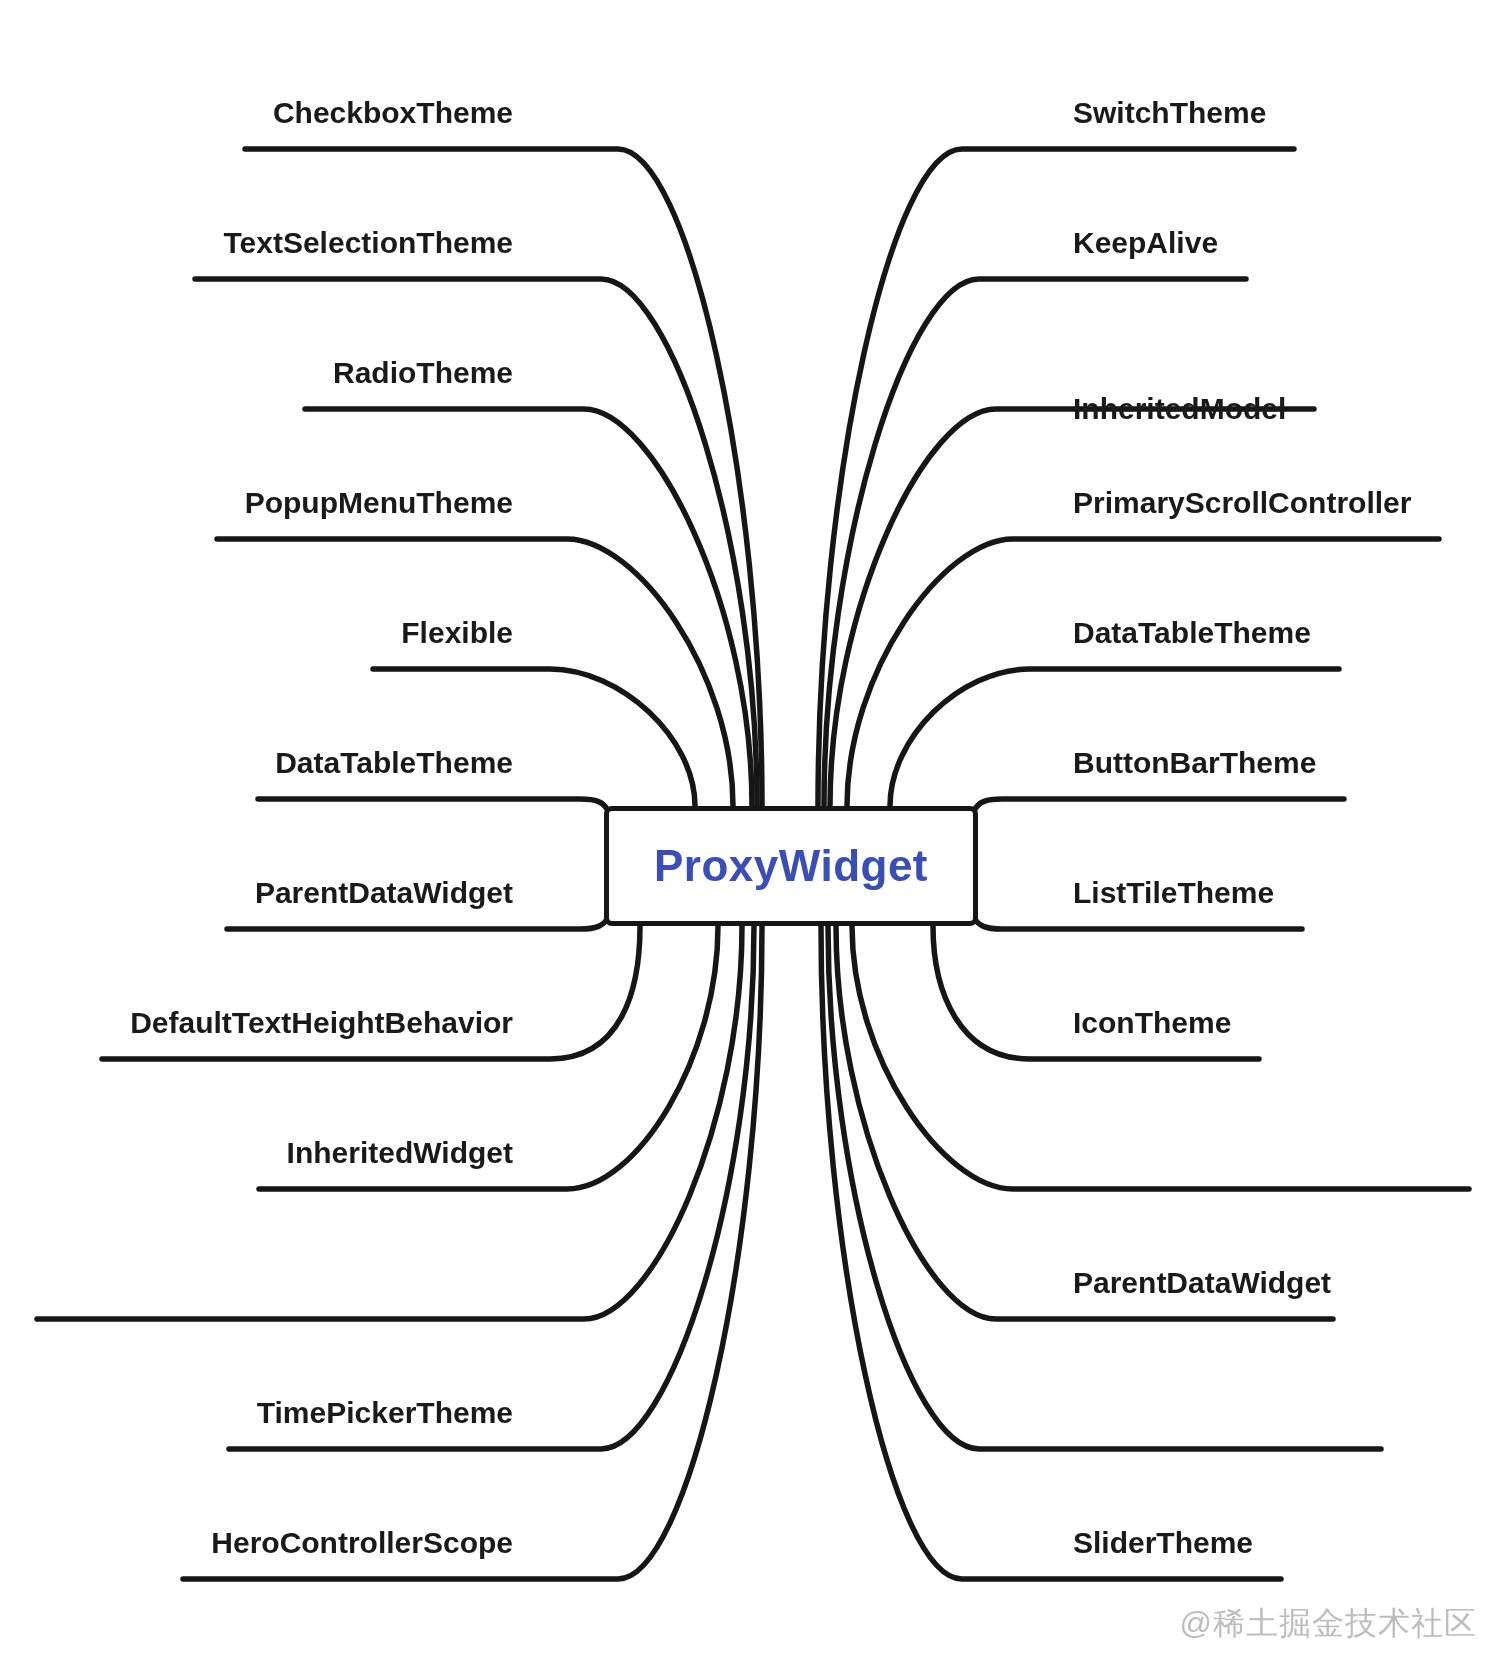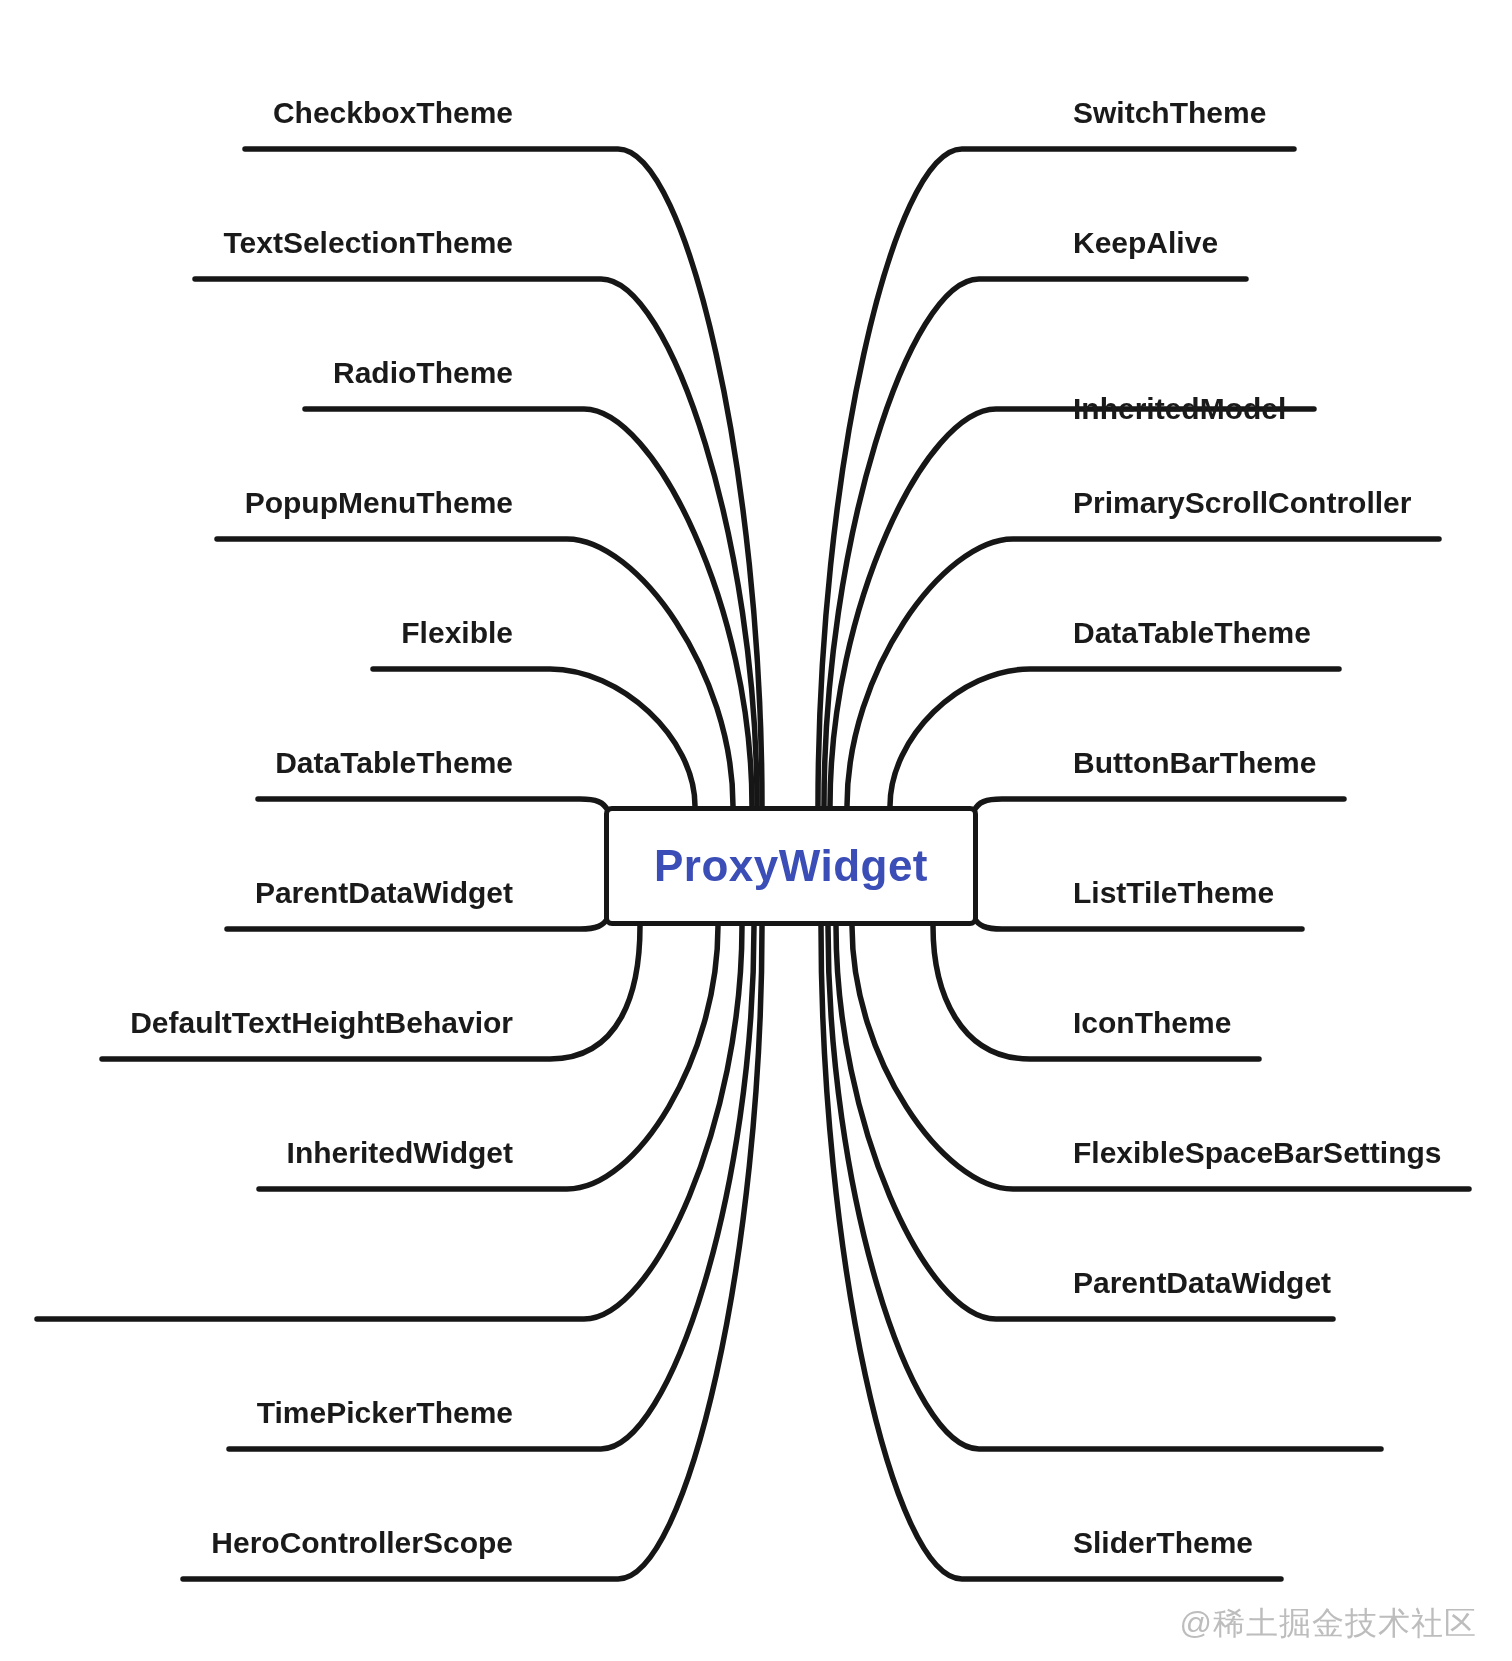--- a/index.html
+++ b/index.html
@@ -79,16 +79,15 @@
     <div class="branch-label left" style="top: 1395px; right: 999px;">TimePickerTheme</div>
     <div class="branch-label left" style="top: 1525px; right: 999px;">HeroControllerScope</div>
     <div class="branch-label right" style="top: 95px; left: 1073px;">SwitchTheme</div>
     <div class="branch-label right" style="top: 225px; left: 1073px;">KeepAlive</div>
     <div class="branch-label right" style="top: 355px; left: 1073px; margin-top: 36px;">InheritedModel</div>
     <div class="branch-label right" style="top: 485px; left: 1073px;">PrimaryScrollController</div>
     <div class="branch-label right" style="top: 615px; left: 1073px;">DataTableTheme</div>
     <div class="branch-label right" style="top: 745px; left: 1073px;">ButtonBarTheme</div>
     <div class="branch-label right" style="top: 875px; left: 1073px;">ListTileTheme</div>
     <div class="branch-label right" style="top: 1005px; left: 1073px;">IconTheme</div>
-    <div class="branch-label right" style="top: 1135px; left: 1073px;">FlexibleSpaceBarSettings</div>
     <div class="branch-label right" style="top: 1265px; left: 1073px;">ParentDataWidget</div>
     <div class="branch-label right" style="top: 1525px; left: 1073px;">SliderTheme</div>
   </div>
 
 </body></html>

